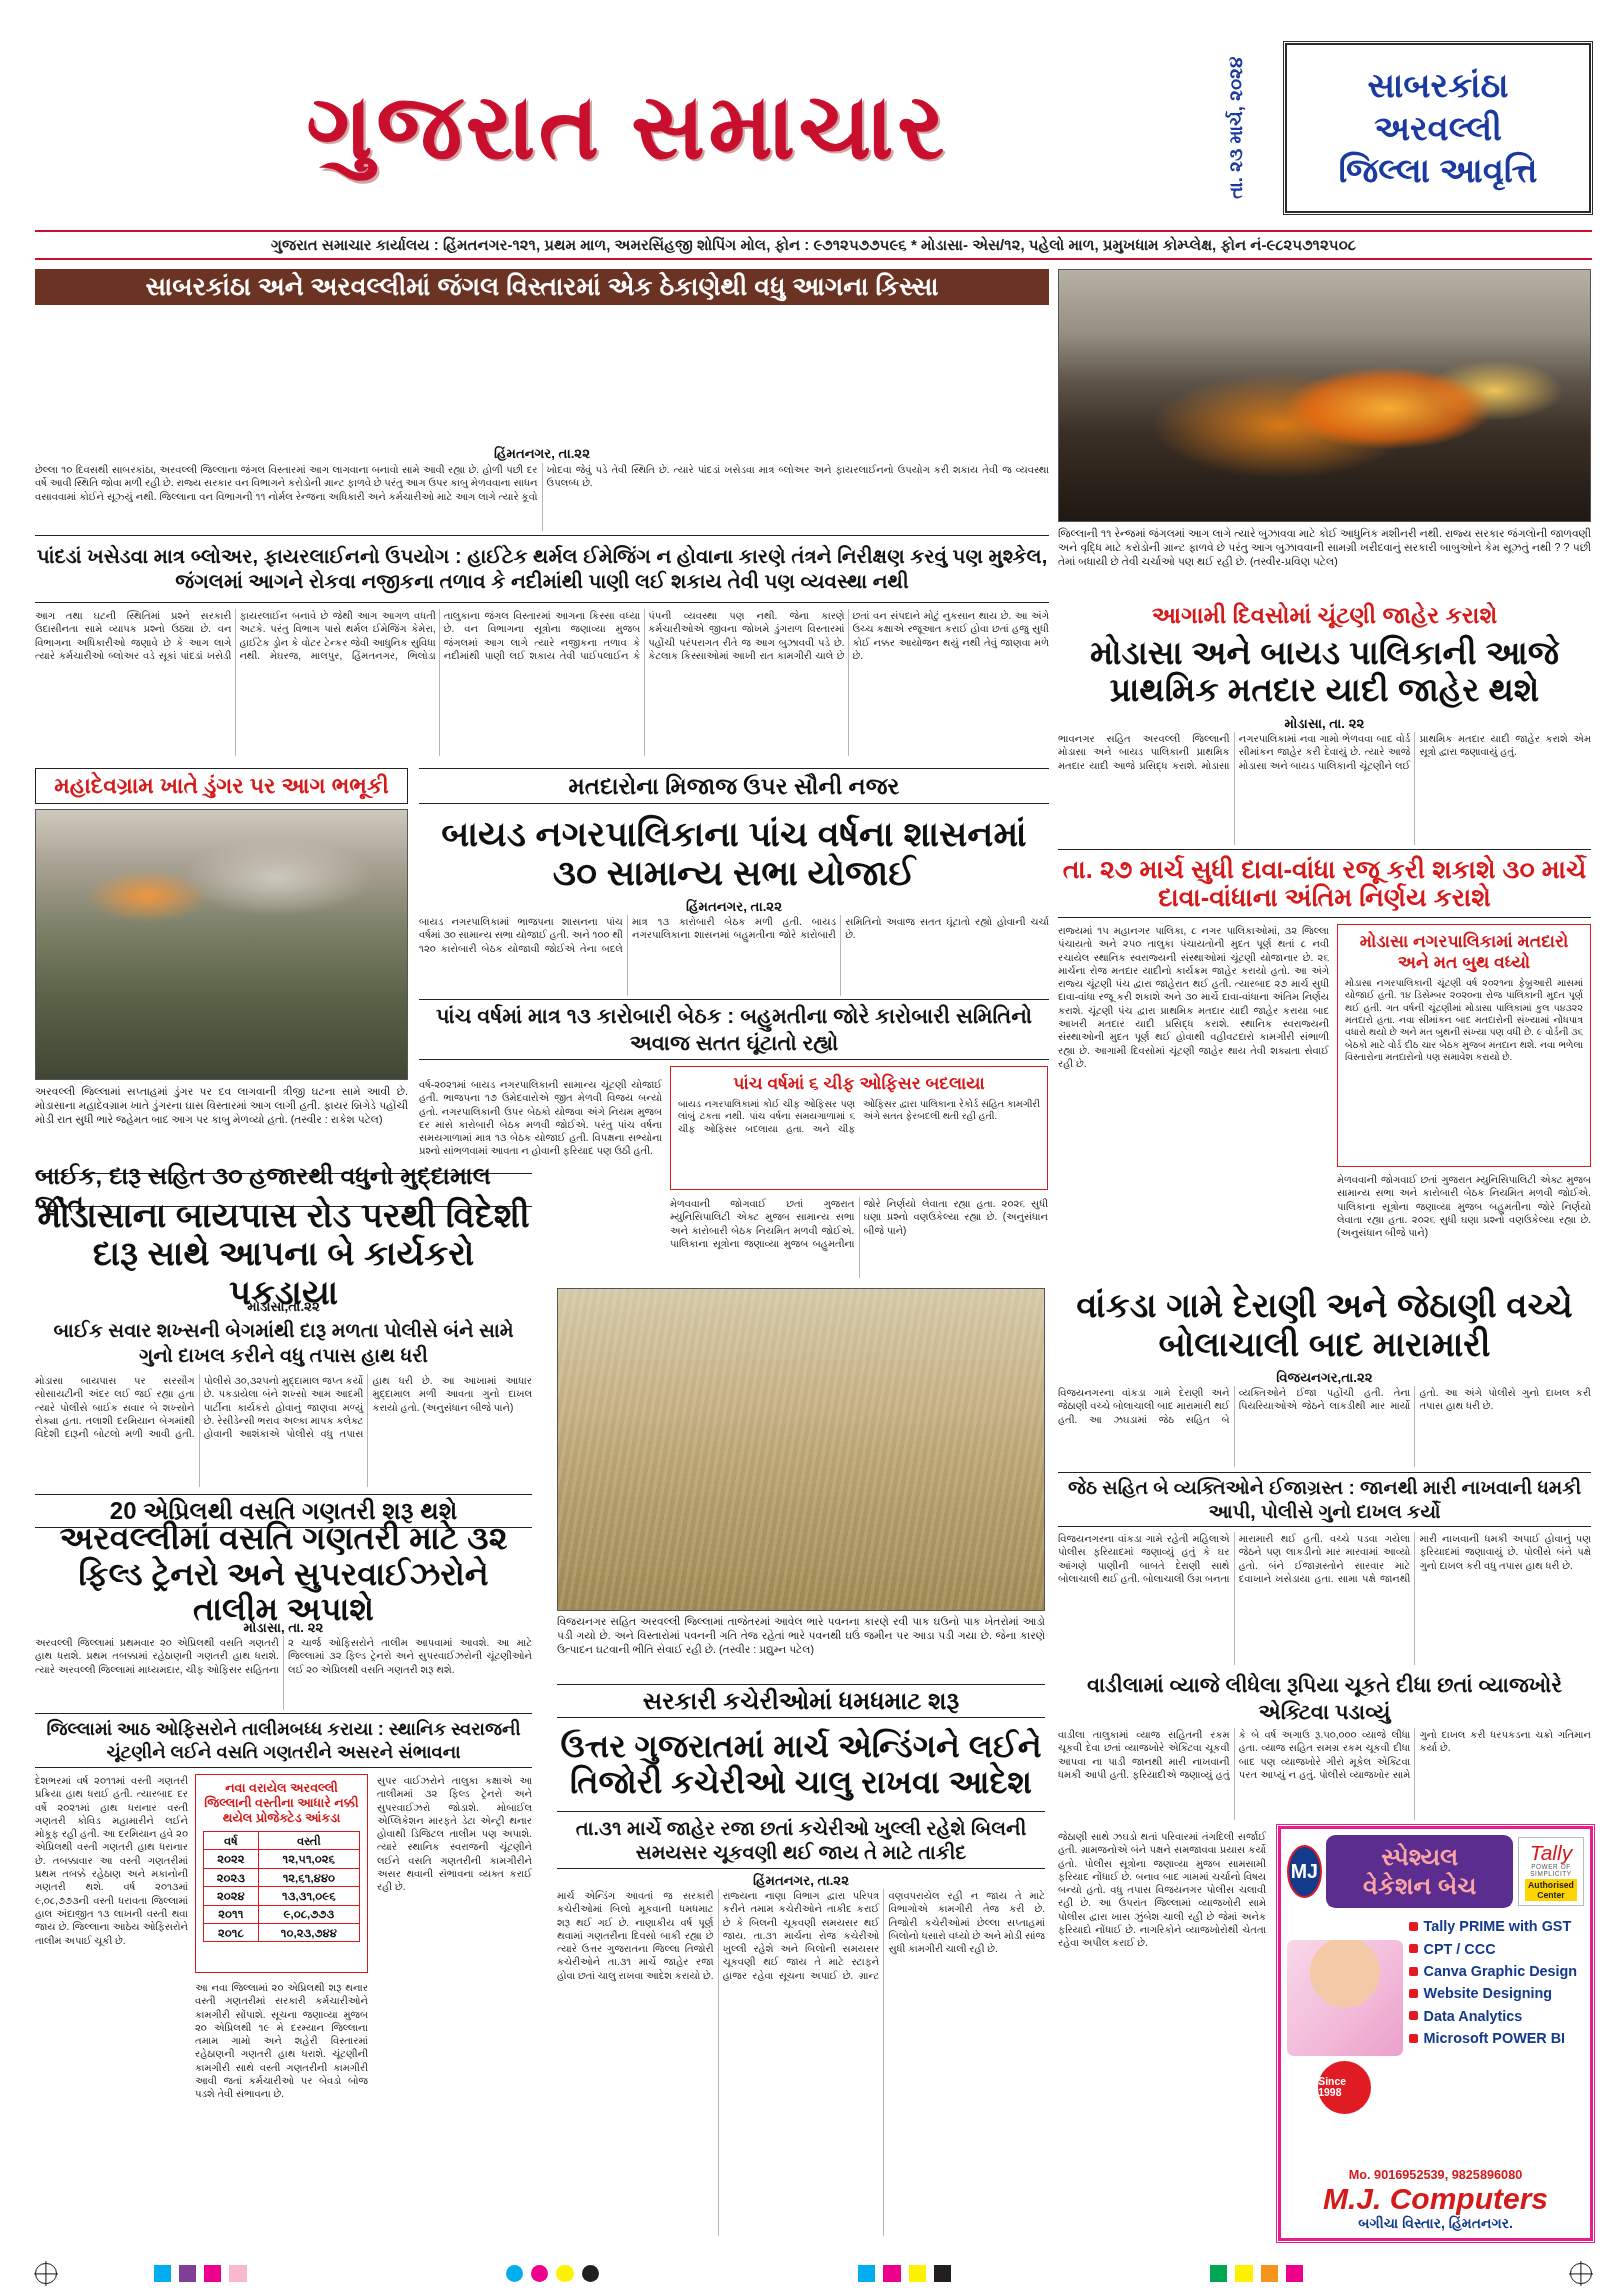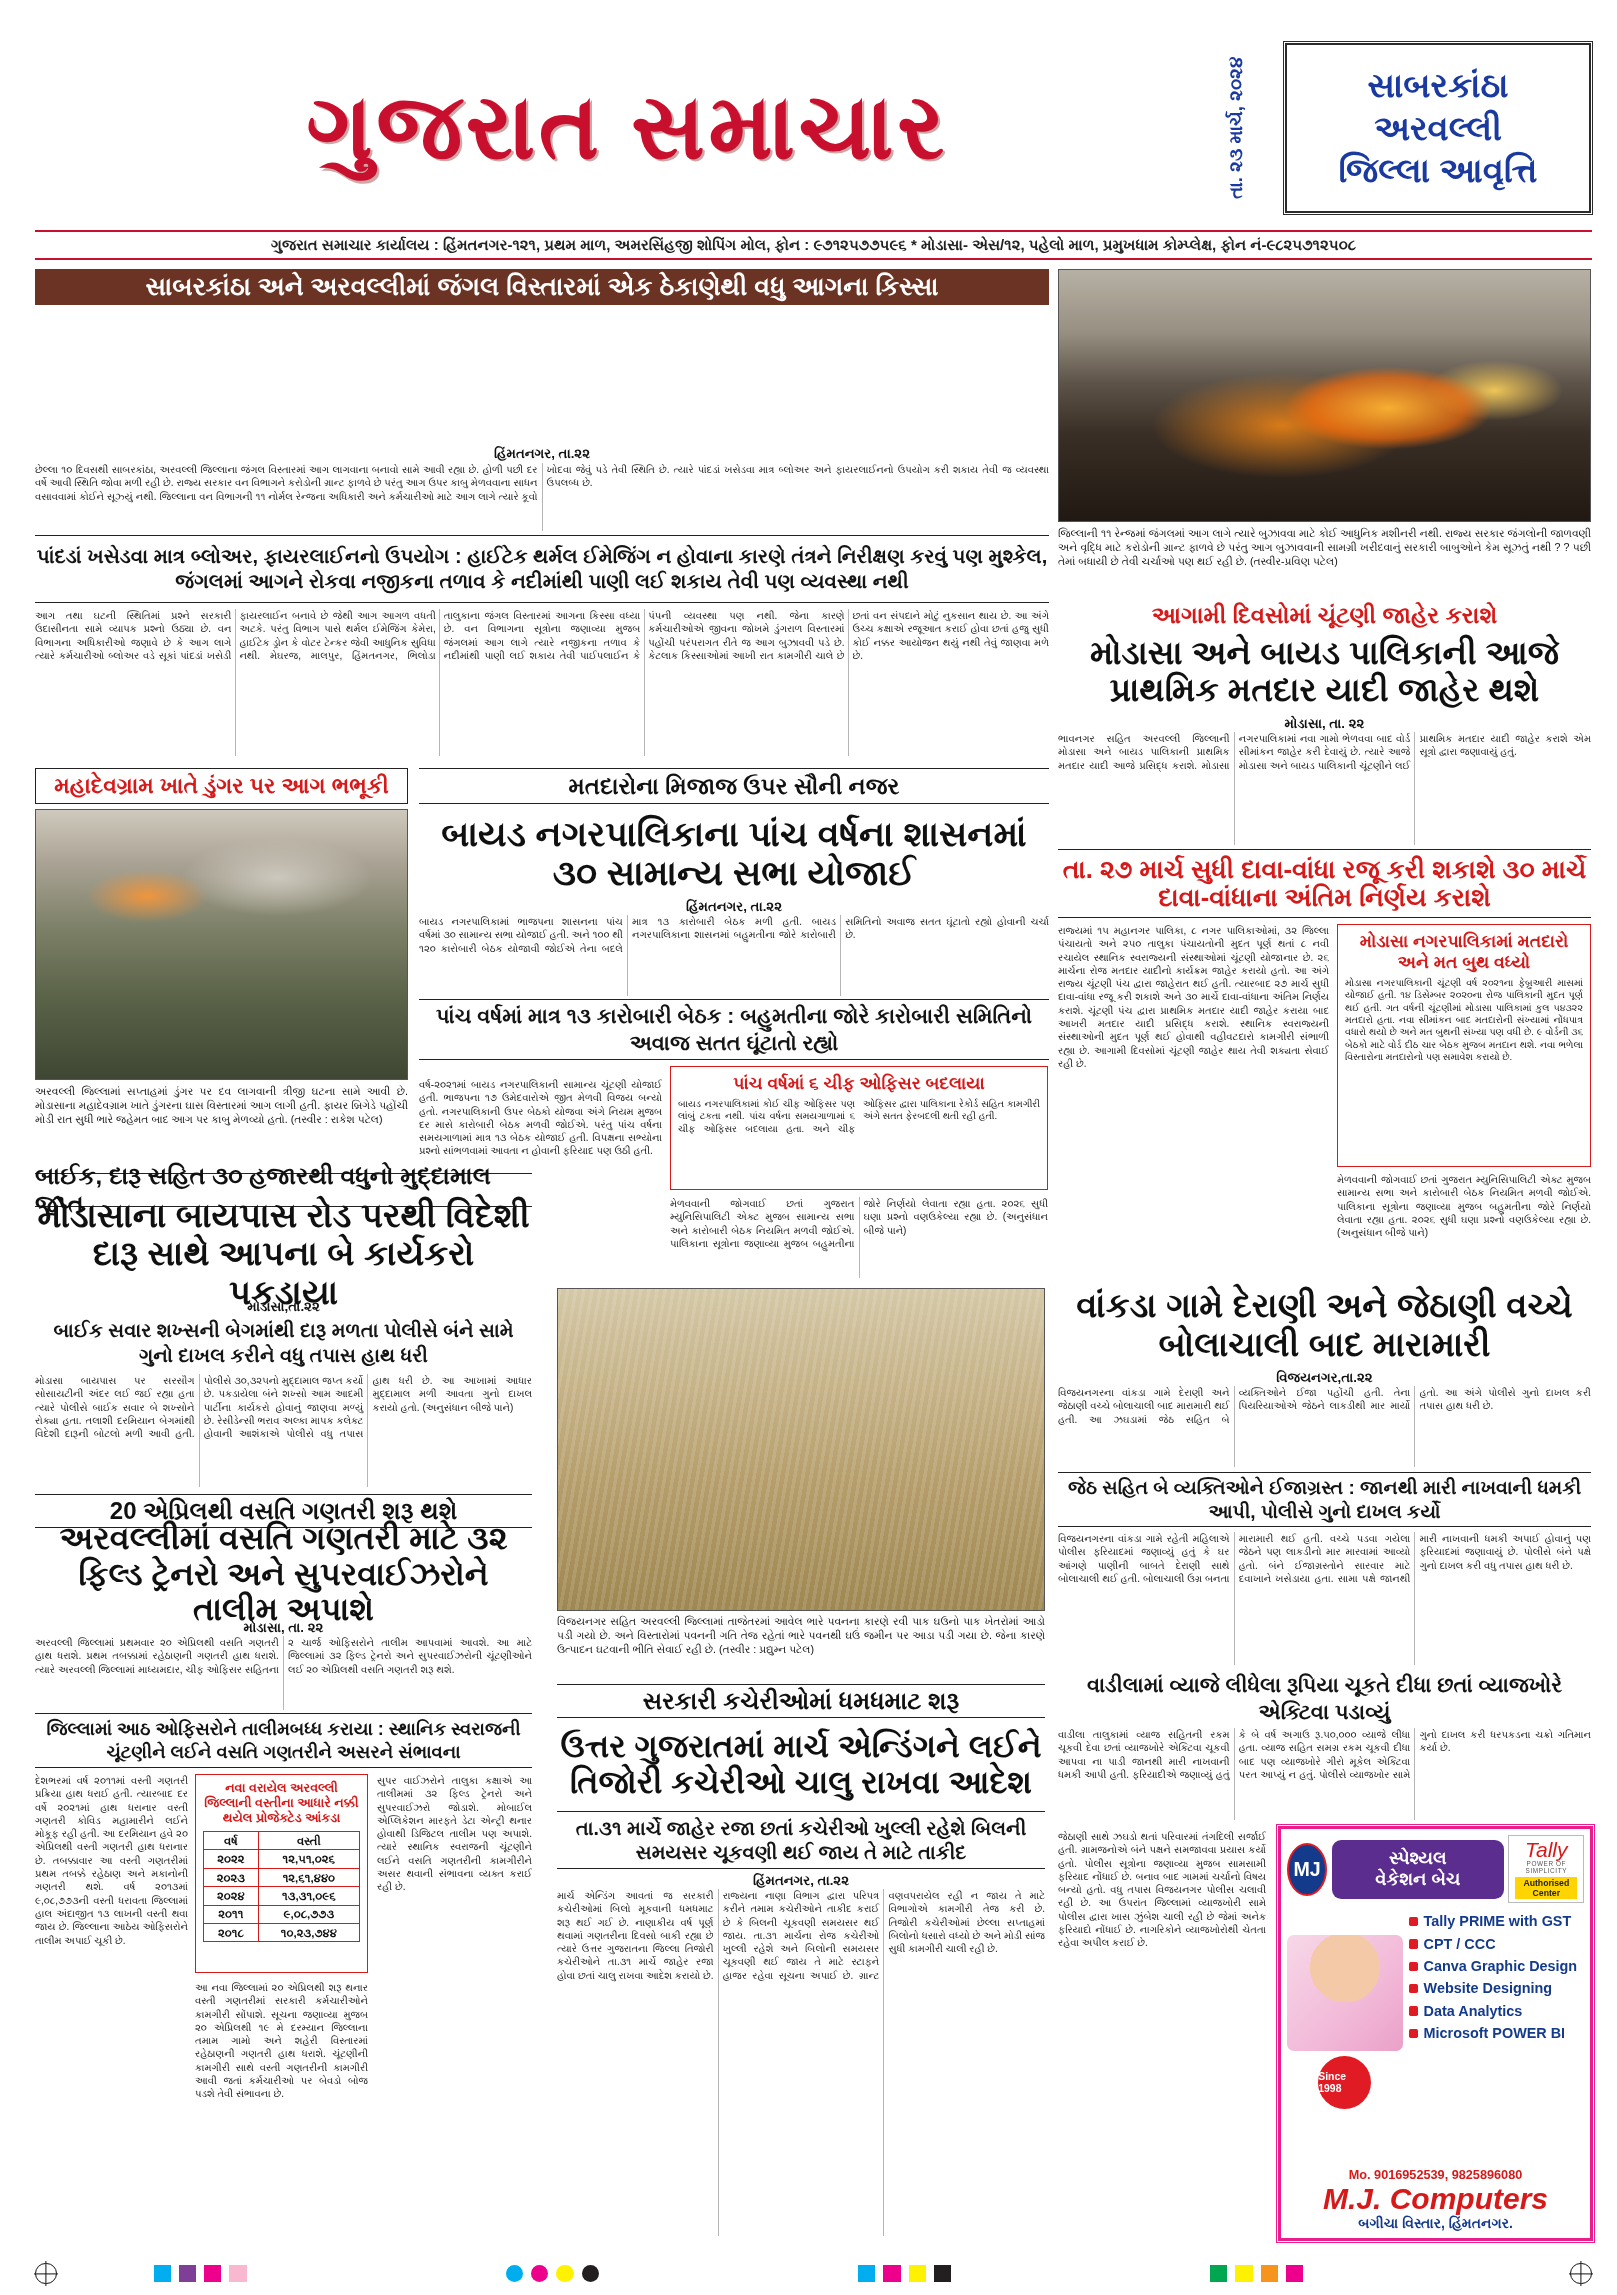--- a/index.html
+++ b/index.html
@@ -49,21 +49,21 @@
      linear-gradient(180deg,#cfc9bd 0%,#a9a294 20%,#7b7f66 45%,#5a6248 70%,#3f4734 100%);}
   .wheat-photo{background:
      repeating-linear-gradient(100deg, rgba(255,255,255,.12) 0 3.5px, transparent 3.5px 8px),
      linear-gradient(180deg,#d4c8a6 0%,#c6b388 30%,#b59e6b 60%,#9e8750 100%);}
   
   .ad-frame{border:3.5px solid #e91e8c;outline:1.7px solid #e91e8c;outline-offset:1.7px;background:#fff;
         display:flex;flex-direction:column;padding:5.8px;}
   .ad-top{display:flex;align-items:center;justify-content:space-between;gap:4.6px;}
   .mj-logo{width:49px;height:49px;border-radius:50%;background:#143a8c;color:#fff;display:flex;
         align-items:center;justify-content:center;font-weight:900;font-size:19.6px;border:2.3px solid #e01b24;}
-  .batch-pill{background:#5b2d8e;color:#ffffff;font-weight:900;font-size:18px;border-radius:9.2px;
+  .batch-pill{background:#5b2d8e;color:#fca5a5;font-weight:900;font-size:24px;border-radius:9.2px;
         padding:8px 31px;text-align:center;line-height:1.2;}
   .tally-box{border:1.2px solid #bbb;padding:3.5px 5.8px;text-align:center;}
   .tally-name{color:#d61a1a;font-weight:400;font-size:21px;font-style:italic;line-height:1;text-align:center;}
   .tally-tag{font-size:6.4px;color:#555;letter-spacing:0.6px;}
   .tally-badge{background:#ffd400;color:#222;font-weight:bold;font-size:8.7px;padding:1.2px 3.5px;margin-top:2.3px;}
   .ad-mid{display:flex;gap:5.8px;margin-top:7px;flex:1;}
   .ad-photo{flex:0 0 116px;border-radius:7px;background:
      radial-gradient(circle 40px at 50% 28%, #f3c9a8 0 35px, transparent 35px),
      linear-gradient(135deg,#f7d8e8,#f2b9d8 60%,#eaa0c9);}
   .course-list{list-style:none;margin:0;padding:0;flex:1;}

